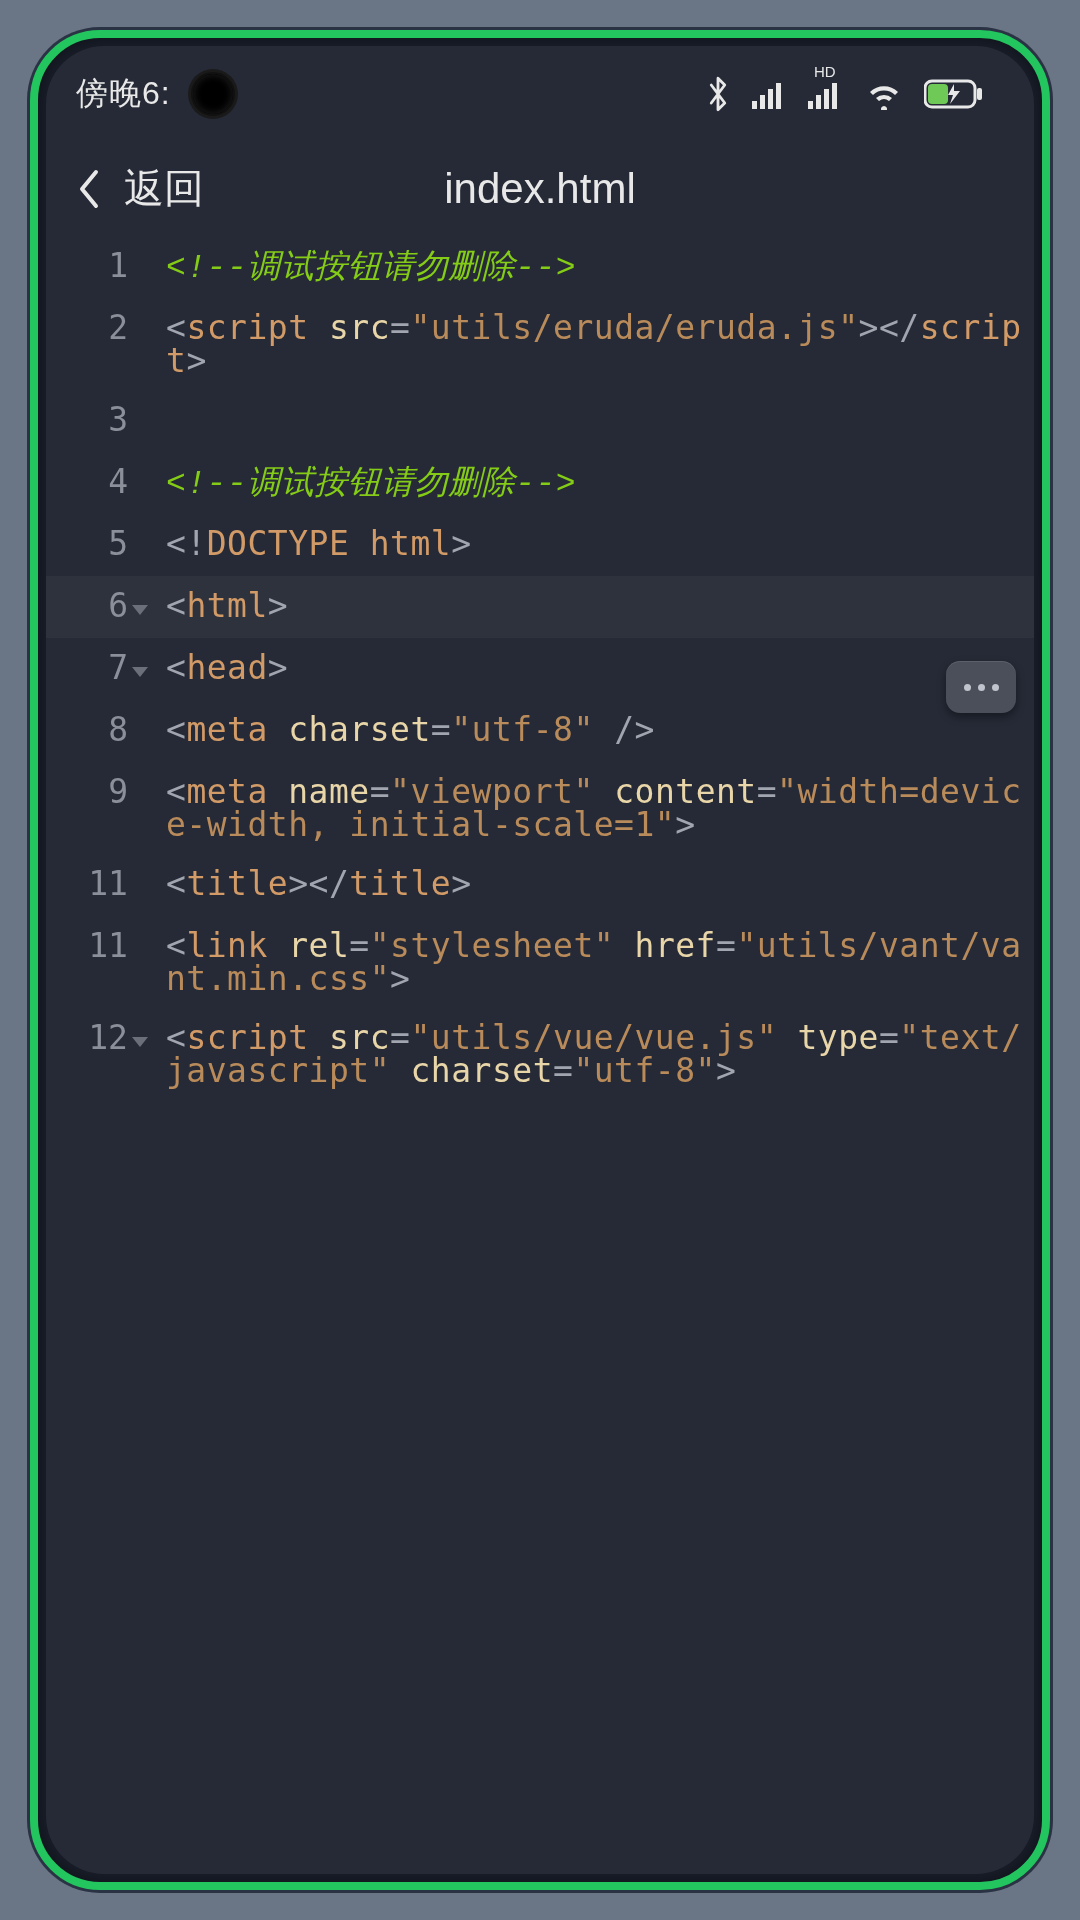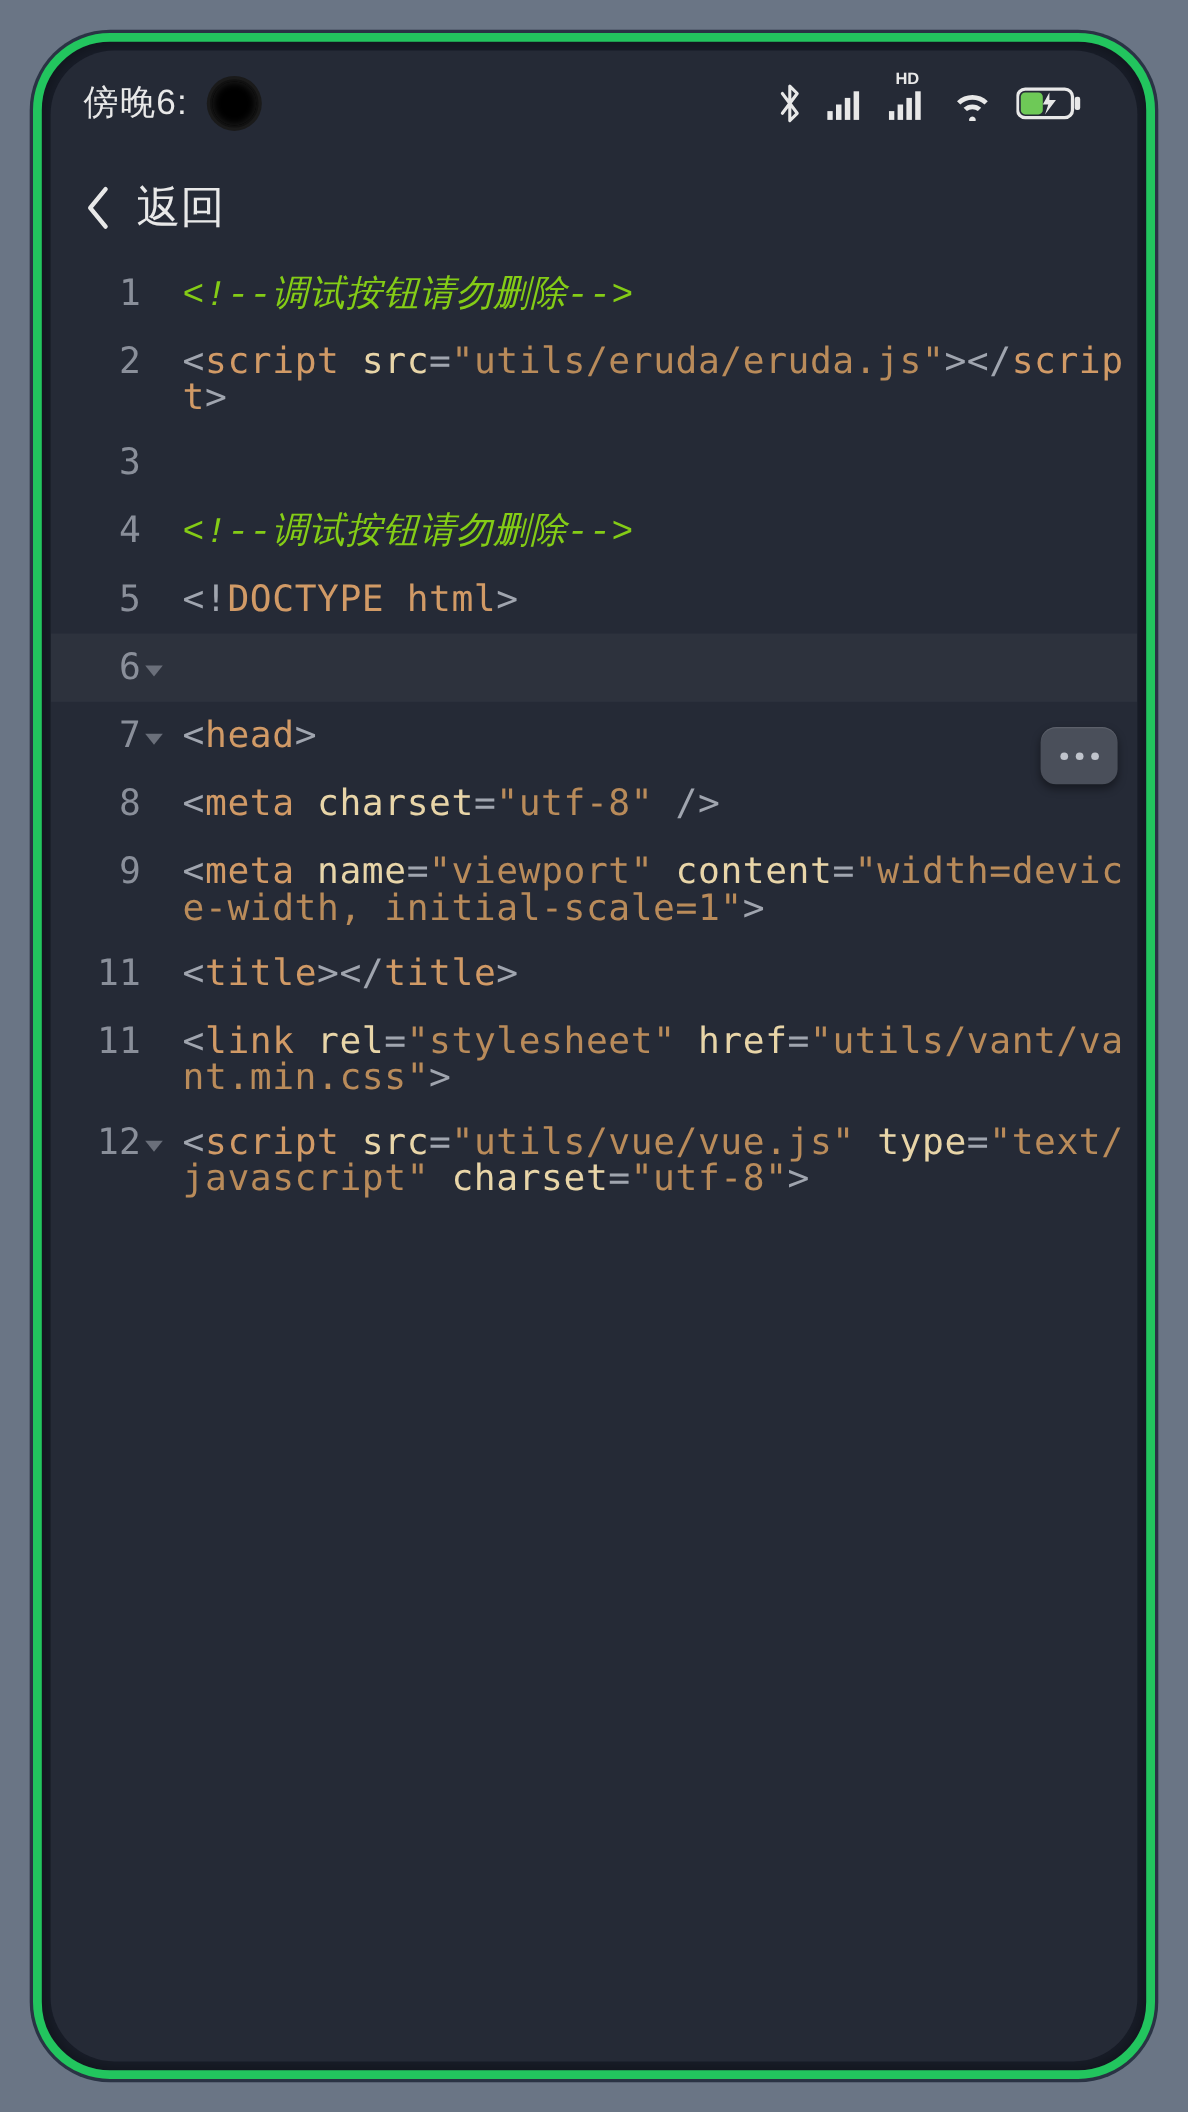--- a/index.html
+++ b/index.html
@@ -163,21 +163,21 @@
         </span>
         <span class="icon">
           <svg width="36" height="30" viewBox="0 0 36 30">
               <rect x="0" y="22" width="5" height="8" fill="#e8e8e8"></rect>
               <rect x="8" y="16" width="5" height="14" fill="#e8e8e8"></rect>
               <rect x="16" y="10" width="5" height="20" fill="#e8e8e8"></rect>
               <rect x="24" y="4" width="5" height="26" fill="#e8e8e8"></rect>
             </svg>
         </span>
         <span class="icon" style="position:relative;">
-          <span style="position:absolute;top:-16px;left:6px;font-size:15px;color:#e8e8e8;font-weight:bold;">HD</span>
+          <span style="position:absolute;top:-16px;left:6px;font-size:15px;color:#e8e8e8;font-weight:normal;">HD</span>
           <svg width="36" height="30" viewBox="0 0 36 30">
               <rect x="0" y="22" width="5" height="8" fill="#e8e8e8"></rect>
               <rect x="8" y="16" width="5" height="14" fill="#e8e8e8"></rect>
               <rect x="16" y="10" width="5" height="20" fill="#e8e8e8"></rect>
               <rect x="24" y="4" width="5" height="26" fill="#e8e8e8"></rect>
             </svg>
         </span>
         <span class="icon">
           <svg width="40" height="32" viewBox="0 0 40 32" fill="#e8e8e8">
               <path d="M20 28 a3 3 0 1 0 0.01 0 M12 20 a12 12 0 0 1 16 0 l-3 3 a8 8 0 0 0 -10 0 z M6 14 a20 20 0 0 1 28 0 l-3 3 a16 16 0 0 0 -22 0 z"></path>
@@ -194,20 +194,21 @@
       </div>
     </div>
 
     <div class="header-bar">
       <div class="back-btn">
         <svg class="back-chevron" viewBox="0 0 24 42" fill="none" stroke="#e8e8e8" stroke-width="4" stroke-linecap="round" stroke-linejoin="round">
             <path d="M20 4 L6 21 L20 38"></path>
           </svg>
         <span>返回</span>
       </div>
+      <div class="title">index.html</div>
     </div>
 
     <div class="editor" id="editor">
         <div class="line">
           <div class="gutter">1</div>
           <div class="code"><span class="tok-comment">&lt;!--调试按钮请勿删除--&gt;</span></div>
         </div>
         <div class="line">
           <div class="gutter">2</div>
           <div class="code"><span class="tok-punct">&lt;</span><span class="tok-tag">script</span><span class="tok-text"> </span><span class="tok-attr">src</span><span class="tok-punct">=</span><span class="tok-string">"utils/eruda/eruda.js"</span><span class="tok-punct">&gt;</span><span class="tok-punct">&lt;/</span><span class="tok-tag">script</span><span class="tok-punct">&gt;</span></div>
@@ -218,20 +219,21 @@
         <div class="line">
           <div class="gutter">4</div>
           <div class="code"><span class="tok-comment">&lt;!--调试按钮请勿删除--&gt;</span></div>
         </div>
         <div class="line">
           <div class="gutter">5</div>
           <div class="code"><span class="tok-punct">&lt;!</span><span class="tok-tag">DOCTYPE html</span><span class="tok-punct">&gt;</span></div>
         </div>
         <div class="line highlighted">
           <div class="gutter">6<div class="fold-marker"></div></div>
+          <div class="code"><span class="tok-punct">&lt;</span><span class="tok-tag">html</span><span class="tok-punct">&gt;</span></div>
         </div>
         <div class="line">
           <div class="gutter">7<div class="fold-marker"></div></div>
           <div class="code"><span class="tok-punct">&lt;</span><span class="tok-tag">head</span><span class="tok-punct">&gt;</span></div>
         </div>
         <div class="line">
           <div class="gutter">8</div>
           <div class="code"><span class="tok-punct">&lt;</span><span class="tok-tag">meta</span><span class="tok-text"> </span><span class="tok-attr">charset</span><span class="tok-punct">=</span><span class="tok-string">"utf-8"</span><span class="tok-text"> </span><span class="tok-punct">/&gt;</span></div>
         </div>
         <div class="line">

